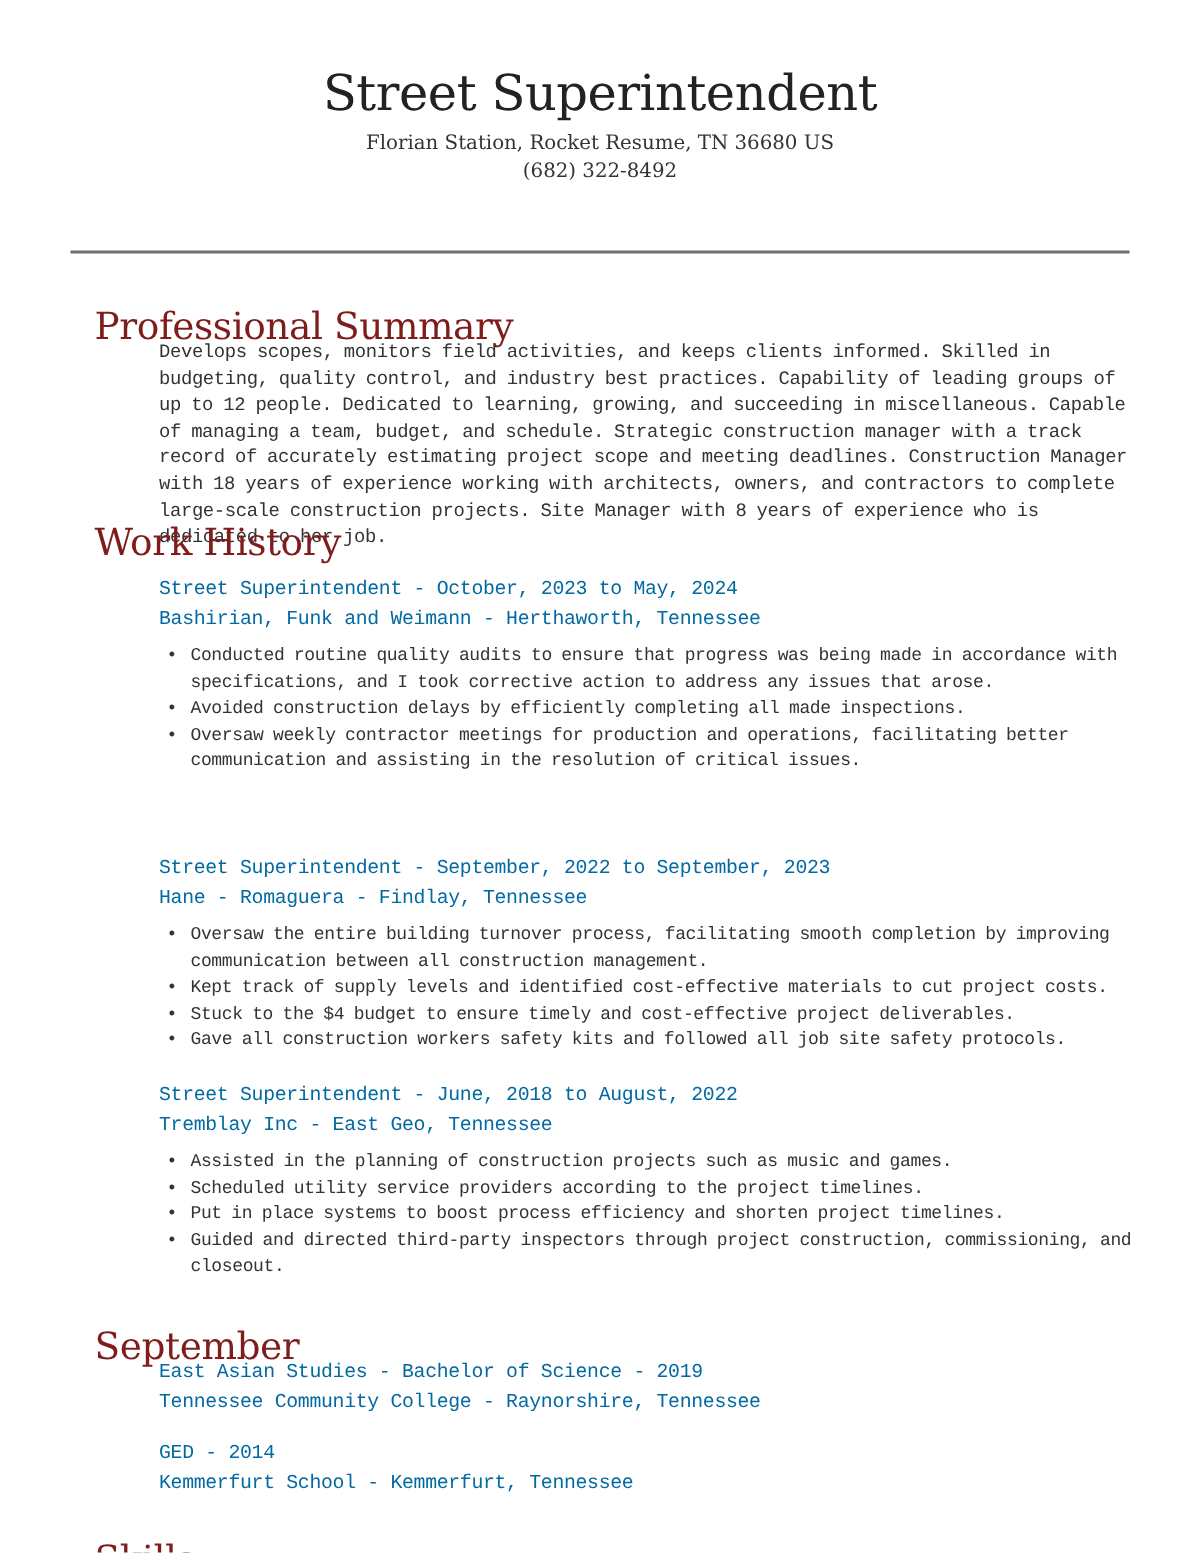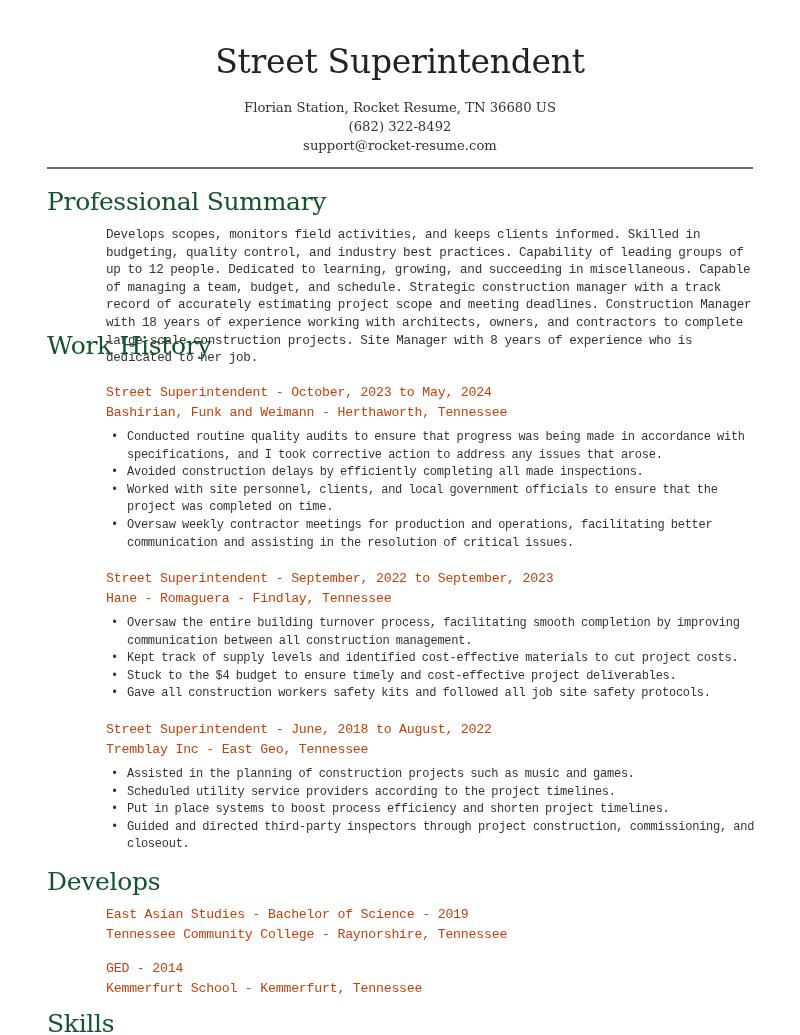--- a/index.html
+++ b/index.html
@@ -27,62 +27,62 @@
     .name {
       font-family: "DejaVu Serif", "Liberation Serif", serif;
       font-size: 33px;
       font-weight: normal;
       color: #222;
       margin: 0;
       line-height: 44px;
       letter-spacing: -0.3px;
     }
     .contact {
-      margin-top: 14px;
+      margin-top: 2px;
       font-size: 13.2px;
       line-height: 19px;
       color: #333;
     }
     .contact div { white-space: nowrap; }
     .divider {
       position: absolute;
       left: 47px;
       width: 706px;
       top: 167px;
       height: 0;
       border-top: 2px solid #6e6e6e;
     }
     .section-title {
       position: absolute;
       left: 47px;
       font-size: 25px;
       font-weight: normal;
-      color: #14532d;
-      margin: 0;
+      color: #7f1d1d;
+      margin: 16px;
       letter-spacing: -0.3px;
       line-height: 32px;
     }
     .block {
       position: absolute;
       left: 106px;
       width: 652px;
       font-size: 12.6px;
       line-height: 17.6px;
       color: #333;
       font-family: Liberation Mono, monospace;
     }
     .summary {
       top: 227px;
       letter-spacing: -0.25px;
       word-spacing: -0.5px;
     }
     .job-title, .job-company, .edu-line {
       font-size: 13.2px;
       line-height: 20px;
-      color: #c2410c;
+      color: #0369a1;
       white-space: nowrap;
       letter-spacing: -0.2px;
     }
     ul.bullets {
       margin: 6px 0 0 0;
       padding: 0 0 0 21px;
       list-style: none;
     }
     ul.bullets li {
       position: relative;
@@ -105,38 +105,36 @@
 </head>
 <body>
 
 <div class="page">
 
   <header class="header">
     <h1 class="name">Street Superintendent</h1>
     <div class="contact">
       <div>Florian Station, Rocket Resume, TN 36680 US</div>
       <div>(682) 322-8492</div>
-      <div>support@rocket-resume.com</div>
     </div>
   </header>
 
   <div class="divider"></div>
 
   <h2 class="section-title" style="top:186px;">Professional Summary</h2>
   <div class="block summary">Develops scopes, monitors field activities, and keeps clients informed. Skilled in budgeting, quality control, and industry best practices. Capability of leading groups of up to 12 people. Dedicated to learning, growing, and succeeding in miscellaneous. Capable of managing a team, budget, and schedule. Strategic construction manager with a track record of accurately estimating project scope and meeting deadlines. Construction Manager with 18 years of experience working with architects, owners, and contractors to complete large-scale construction projects. Site Manager with 8 years of experience who is dedicated to her job.</div>
 
   <h2 class="section-title" style="top:330px;">Work History</h2>
 
   <div class="block" style="top:383px;">
     <div class="job-title">Street Superintendent - October, 2023 to May, 2024</div>
     <div class="job-company">Bashirian, Funk and Weimann - Herthaworth, Tennessee</div>
     <ul class="bullets">
       <li>Conducted routine quality audits to ensure that progress was being made in accordance with specifications, and I took corrective action to address any issues that arose.</li>
       <li>Avoided construction delays by efficiently completing all made inspections.</li>
-      <li>Worked with site personnel, clients, and local government officials to ensure that the project was completed on time.</li>
       <li>Oversaw weekly contractor meetings for production and operations, facilitating better communication and assisting in the resolution of critical issues.</li>
     </ul>
   </div>
 
   <div class="block" style="top:569px;">
     <div class="job-title">Street Superintendent - September, 2022 to September, 2023</div>
     <div class="job-company">Hane - Romaguera - Findlay, Tennessee</div>
     <ul class="bullets">
       <li>Oversaw the entire building turnover process, facilitating smooth completion by improving communication between all construction management.</li>
       <li>Kept track of supply levels and identified cost-effective materials to cut project costs.</li>
@@ -149,21 +147,21 @@
     <div class="job-title">Street Superintendent - June, 2018 to August, 2022</div>
     <div class="job-company">Tremblay Inc - East Geo, Tennessee</div>
     <ul class="bullets">
       <li>Assisted in the planning of construction projects such as music and games.</li>
       <li>Scheduled utility service providers according to the project timelines.</li>
       <li>Put in place systems to boost process efficiency and shorten project timelines.</li>
       <li>Guided and directed third-party inspectors through project construction, commissioning, and closeout.</li>
     </ul>
   </div>
 
-  <h2 class="section-title" style="top:866px;">Develops</h2>
+  <h2 class="section-title" style="top:866px;">September</h2>
 
   <div class="block" style="top:905px;">
     <div class="edu-line">East Asian Studies - Bachelor of Science - 2019</div>
     <div class="edu-line">Tennessee Community College - Raynorshire, Tennessee</div>
     <div class="edu-gap"></div>
     <div class="edu-line">GED - 2014</div>
     <div class="edu-line">Kemmerfurt School - Kemmerfurt, Tennessee</div>
   </div>
 
   <h2 class="section-title" style="top:1008px;">Skills</h2>

